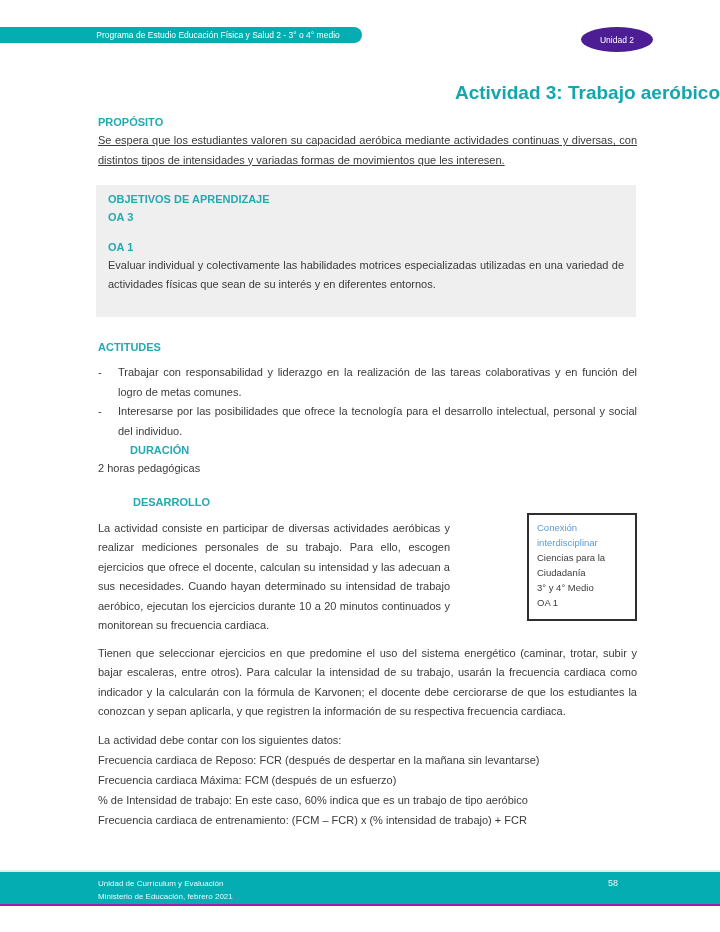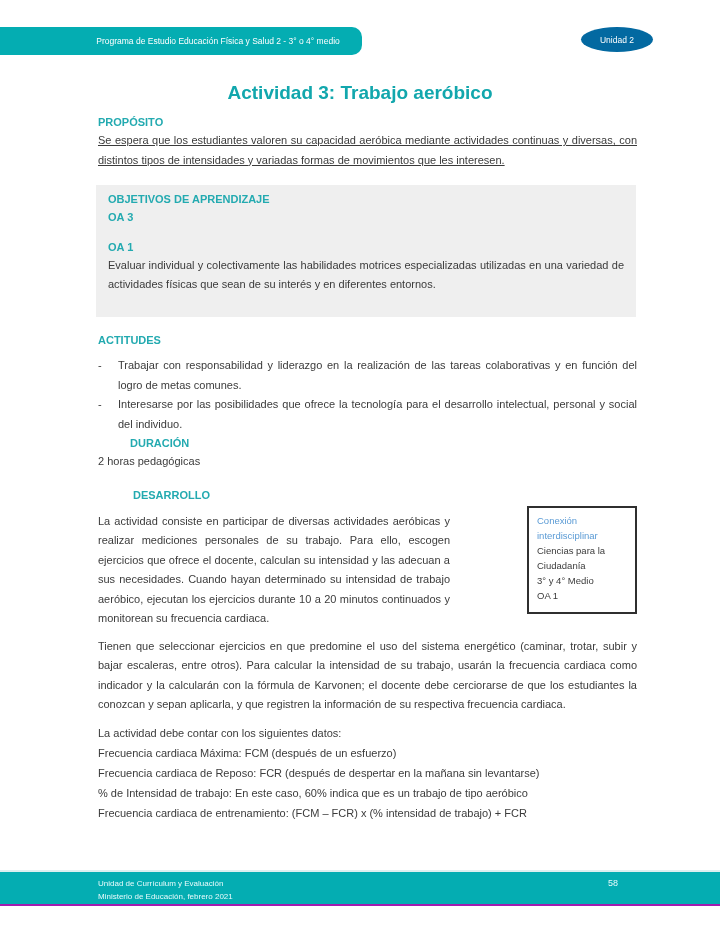--- a/index.html
+++ b/index.html
@@ -7,37 +7,37 @@
     position:relative;
     width:720px;height:932px;
     background:#ffffff;
     font-family:"Liberation Sans",sans-serif;
     color:#3b3b3b;
     overflow:hidden;
   }
   
   .header-bar{
     position:absolute;top:27px;left:0;
-    width:362px;height:28px;box-sizing:border-box;
+    width:362px;height:16px;box-sizing:border-box;
     background:#04adb2;border-radius:0 10px 10px 0;
     color:#ffffff;font-size:8.5px;
     display:flex;align-items:center;justify-content:center;
     padding-left:74px;
   }
   .unit-badge{
     position:absolute;top:27px;left:581px;
     width:72px;height:25px;
-    background:#0369a1;border-radius:50%;
+    background:#4c1d95;border-radius:50%;
     color:#ffffff;font-size:8.5px;
     display:flex;align-items:center;justify-content:center;
   }
   
   .doc-title{
     position:absolute;top:82px;left:0;width:720px;
-    text-align:center;font-size:19px;font-weight:bold;color:#12a7ad;
+    text-align:right;font-size:19px;font-weight:bold;color:#12a7ad;
     margin:0;
   }
   
   .content{
     position:absolute;top:113px;left:98px;width:539px;
     font-size:11px;line-height:19.5px;
   }
   .sec-h{
     font-size:11px;font-weight:bold;color:#23aab0;
     line-height:18px;margin:0;
@@ -46,21 +46,21 @@
   .just{text-align:justify;}
   .mt3{margin-top:3px;text-decoration:underline;}
   .oa-box{
     margin-top:15px;margin-left:-2px;
     width:540px;box-sizing:border-box;
     background:#efefef;
     padding:5px 12px 23px 12px;
   }
   .oa-box p{line-height:19px;}
   .oa-gap{height:12px;}
-  .actitudes-h{margin-top:14px;}
+  .actitudes-h{margin-top:21px;}
   .bullets{margin-top:7px;}
   .bullet{display:flex;}
   .bullet .marker{
     flex:0 0 20px;color:#3b3b3b;
   }
   .bullet p{flex:1;}
   .duracion-h{margin-top:0;padding-left:32px;}
   .desarrollo-h{margin-top:14px;padding-left:35px;}
   .desarrollo-row{position:relative;margin-top:8px;}
   .p1{width:352px;}
@@ -140,22 +140,22 @@
       <div class="sidebar-box">
         <div class="sb-title">Conexión interdisciplinar</div>
         <div>Ciencias para la Ciudadanía</div>
         <div>3° y 4° Medio</div>
         <div>OA 1</div>
       </div>
     </div>
     <p class="p2 just">Tienen que seleccionar ejercicios en que predomine el uso del sistema energético (caminar, trotar, subir y bajar escaleras, entre otros). Para calcular la intensidad de su trabajo, usarán la frecuencia cardiaca como indicador y la calcularán con la fórmula de Karvonen; el docente debe cerciorarse de que los estudiantes la conozcan y sepan aplicarla, y que registren la información de su respectiva frecuencia cardiaca.</p>
 
     <p class="datos-intro dato">La actividad debe contar con los siguientes datos:</p>
+    <p class="dato">Frecuencia cardiaca de Reposo: FCR (después de despertar en la mañana sin levantarse)</p>
     <p class="dato">Frecuencia cardiaca Máxima: FCM (después de un esfuerzo)</p>
-    <p class="dato">Frecuencia cardiaca de Reposo: FCR (después de despertar en la mañana sin levantarse)</p>
     <p class="dato">% de Intensidad de trabajo: En este caso, 60% indica que es un trabajo de tipo aeróbico</p>
     <p class="dato">Frecuencia cardiaca de entrenamiento: (FCM – FCR) x (% intensidad de trabajo) + FCR</p>
 
   </div>
 
   <div class="footer">
     <div class="footer-left">
       <div>Unidad de Currículum y Evaluación</div>
       <div>Ministerio de Educación, febrero 2021</div>
     </div>

